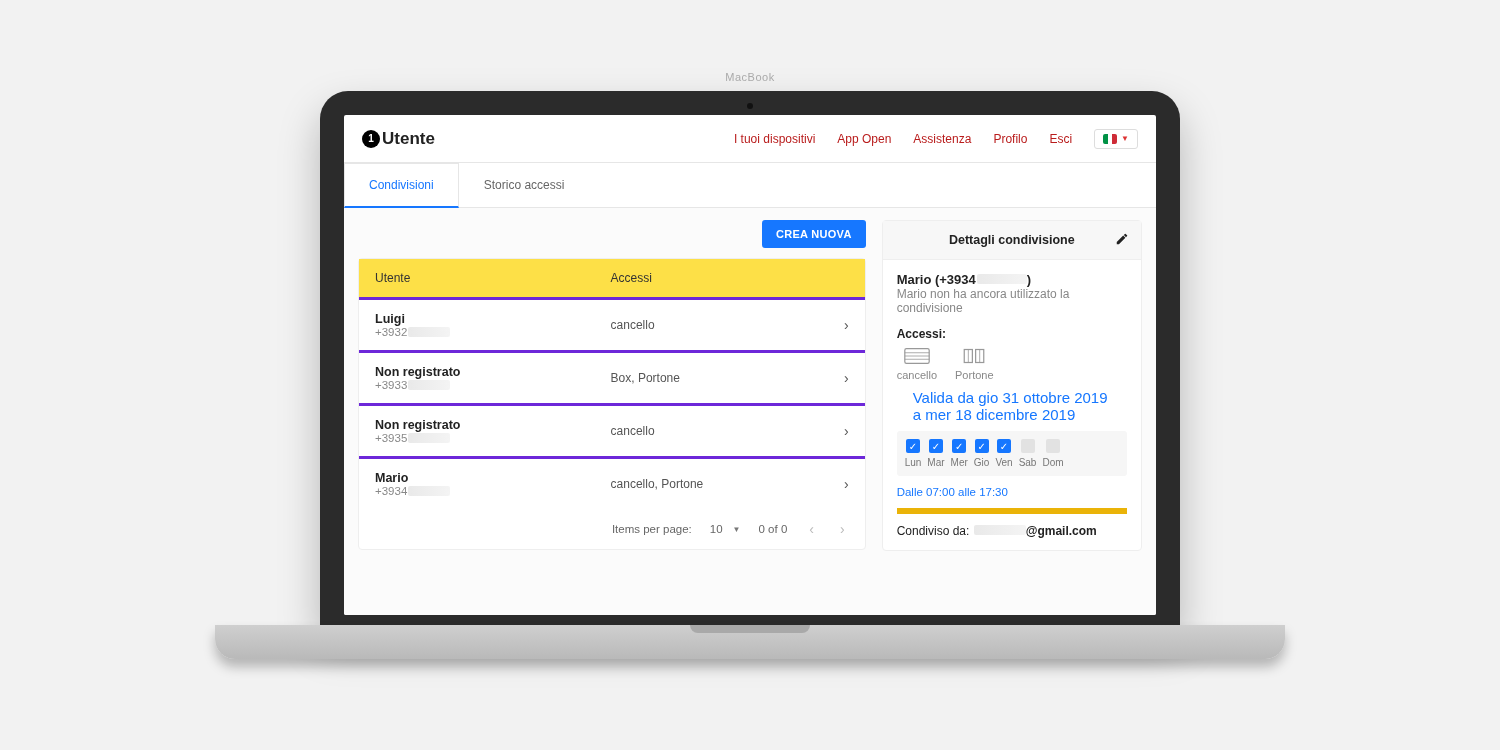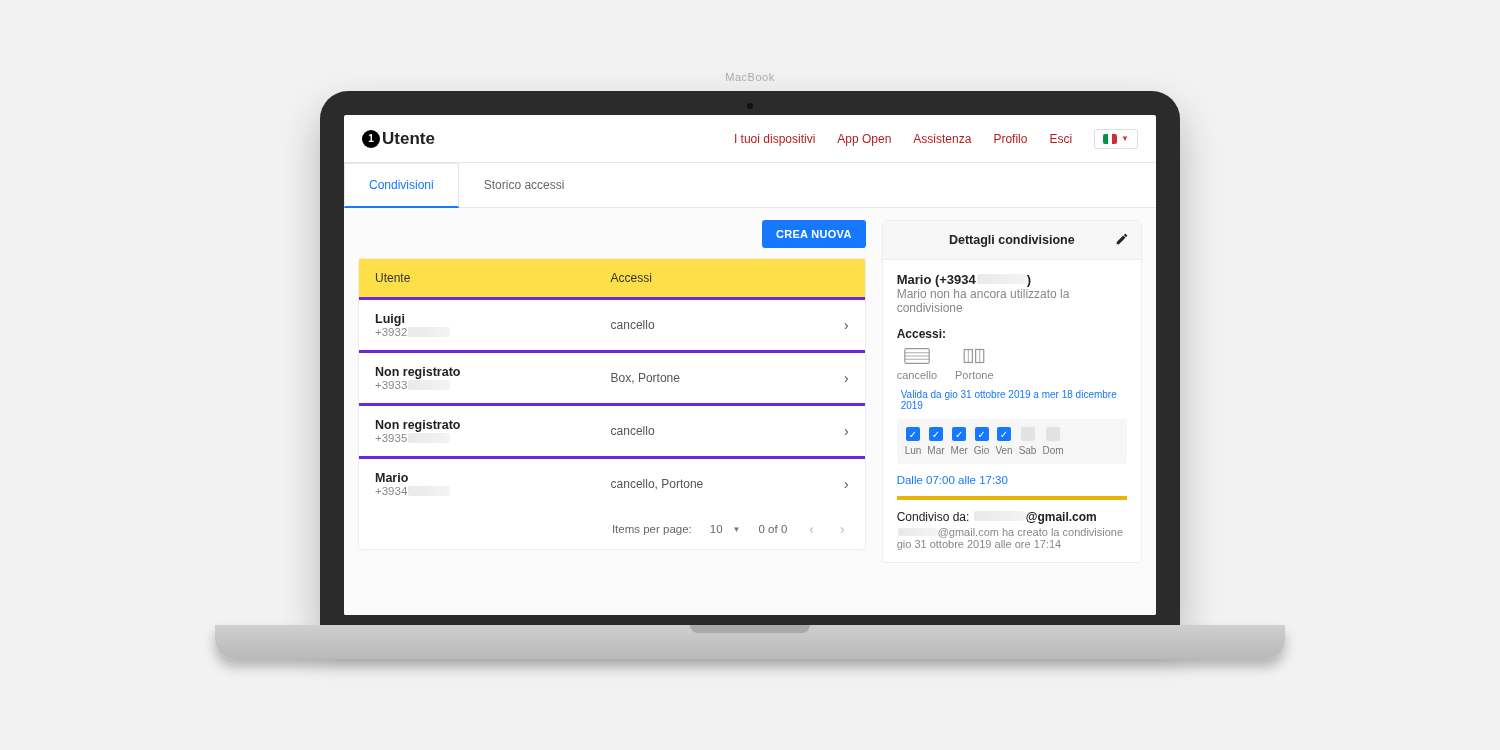--- a/index.html
+++ b/index.html
@@ -182,38 +182,38 @@
     border-bottom: 1px solid #eee;
   }
   .edit-icon { position: absolute; right: 12px; cursor: pointer; }
   .panel-body { padding: 12px 14px; font-size: 12px; }
   .detail-name { font-weight: 700; font-size: 13px; }
   .muted { color: #888; }
   .section-label { font-weight: 700; margin: 12px 0 6px; }
   .access-icons { display: flex; gap: 18px; margin-bottom: 8px; }
   .access-item { display: flex; flex-direction: column; align-items: center; gap: 4px; color: #888; font-size: 11px; }
   .gate-icon, .door-icon { width: 26px; height: 18px; }
-  .validity { color: #1677ff; font-size: 10px; margin: 8px 4px; }
+  .validity { color: #1677ff; font-size: 15px; margin: 8px 16px; }
   .days {
     display: flex; gap: 6px;
     background: #f6f6f6;
     padding: 8px 8px;
     border-radius: 3px;
     font-size: 10px;
   }
   .day { display: flex; flex-direction: column; align-items: center; gap: 4px; color: #777; }
   .chk {
     width: 14px; height: 14px;
     border-radius: 2px;
     display: inline-flex; align-items: center; justify-content: center;
     color: #fff; font-size: 10px;
   }
   .chk.on { background: #1677ff; }
   .chk.off { background: #e2e2e2; }
-  .hours { color: #1677ff; font-size: 11.5px; margin: 10px 0; border-bottom: 4px solid #eab308; padding-bottom: 10px; }
+  .hours { color: #1677ff; font-size: 11.5px; margin: 10px 0; border-bottom: 6px solid #eab308; padding-bottom: 10px; }
   .shared-by { font-size: 12px; }
   .shared-by .email { font-weight: 700; }
 </style>
 </head>
 <body>
 
 <div class="laptop">
   <div class="screen-frame">
     <div class="camera"></div>
     <div class="screen">
@@ -384,23 +384,20 @@
                     <span class="chk off"></span>
                     <span>Dom</span>
                   </div>
               </div>
 
               <div class="hours">Dalle 07:00 alle 17:30</div>
 
               <div class="shared-by">
                 <span>Condiviso da: </span><span class="blur" style="width:52px"></span><span class="email">@gmail.com</span>
               </div>
-              <div class="muted" style="font-size:11px;margin-top:2px">
-                <span class="blur" style="width:40px;height:8px"></span><span>@gmail.com ha creato la condivisione gio 31 ottobre 2019 alle ore 17:14</span>
-              </div>
             </div>
           </div>
         </div>
       </div>
 
     </div>
     <div class="macbook-text">MacBook</div>
   </div>
   <div class="base">
     <div class="notch"></div>

